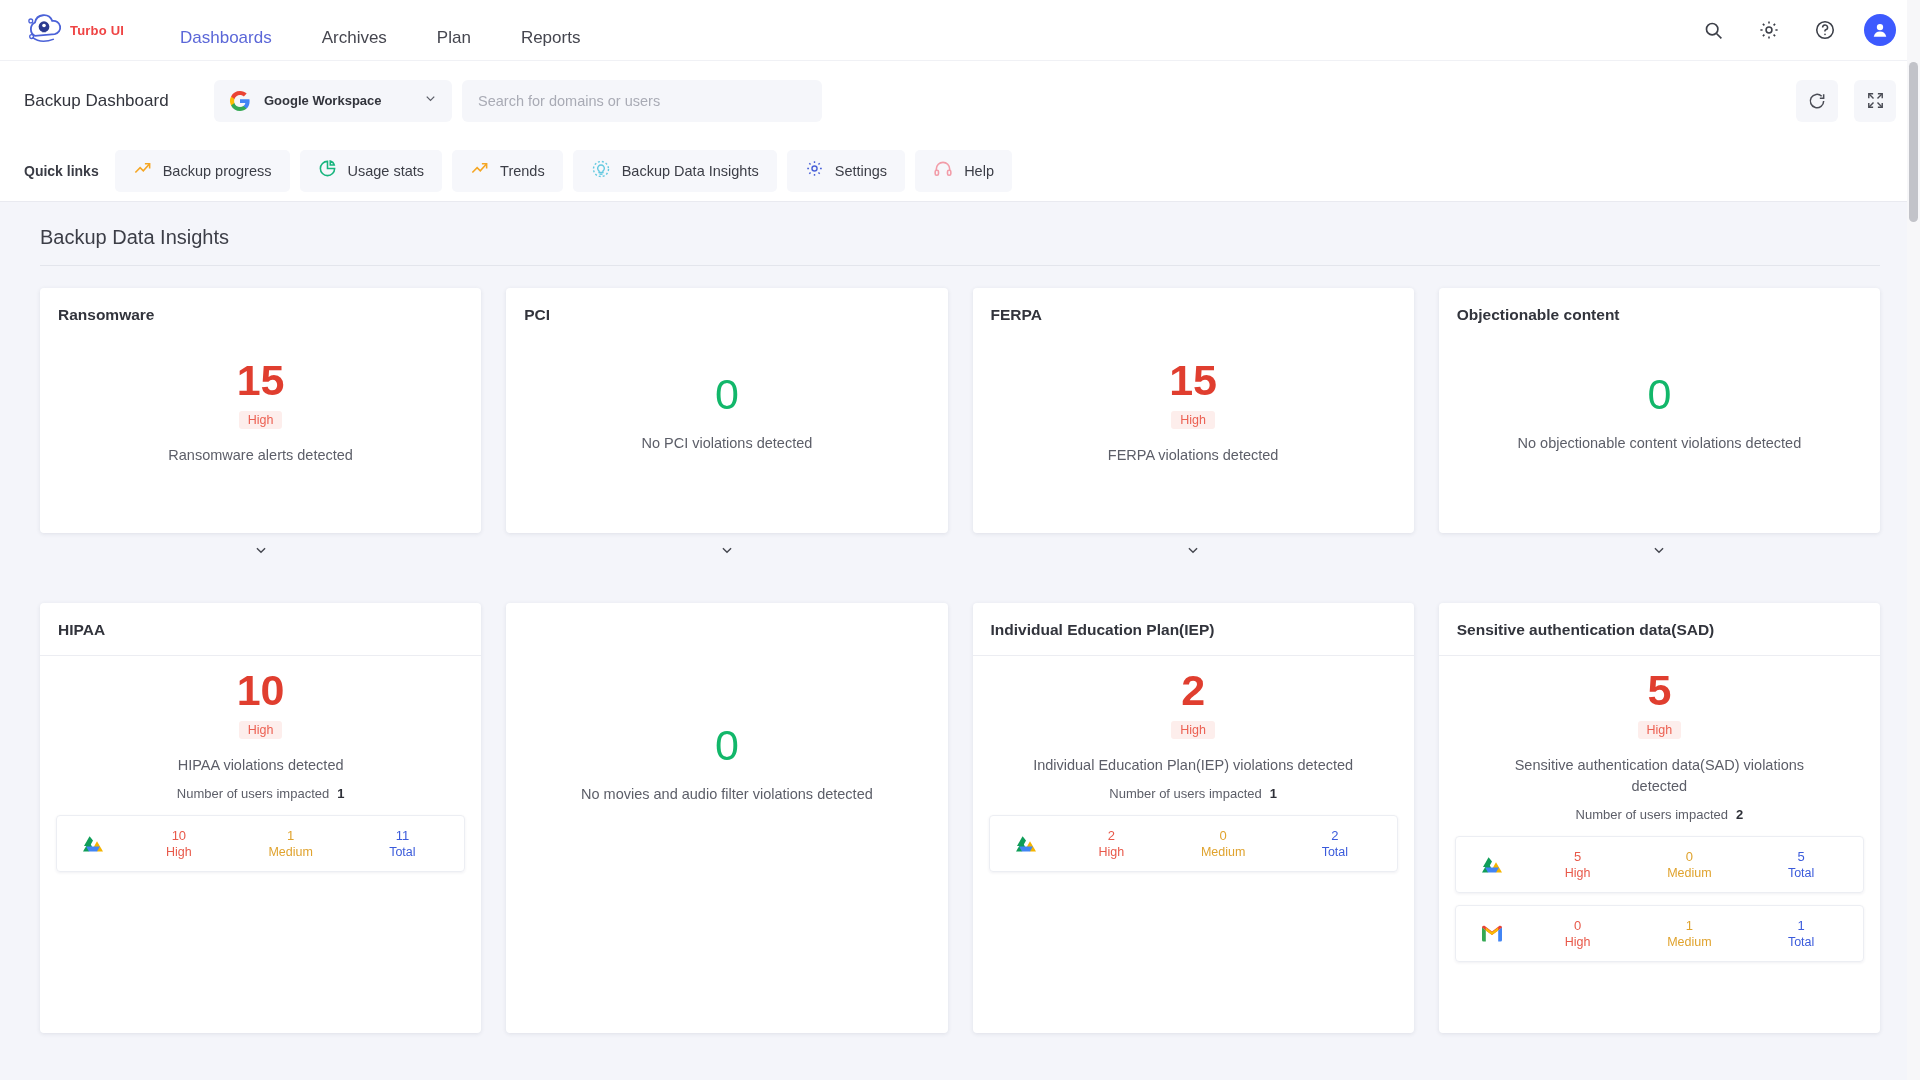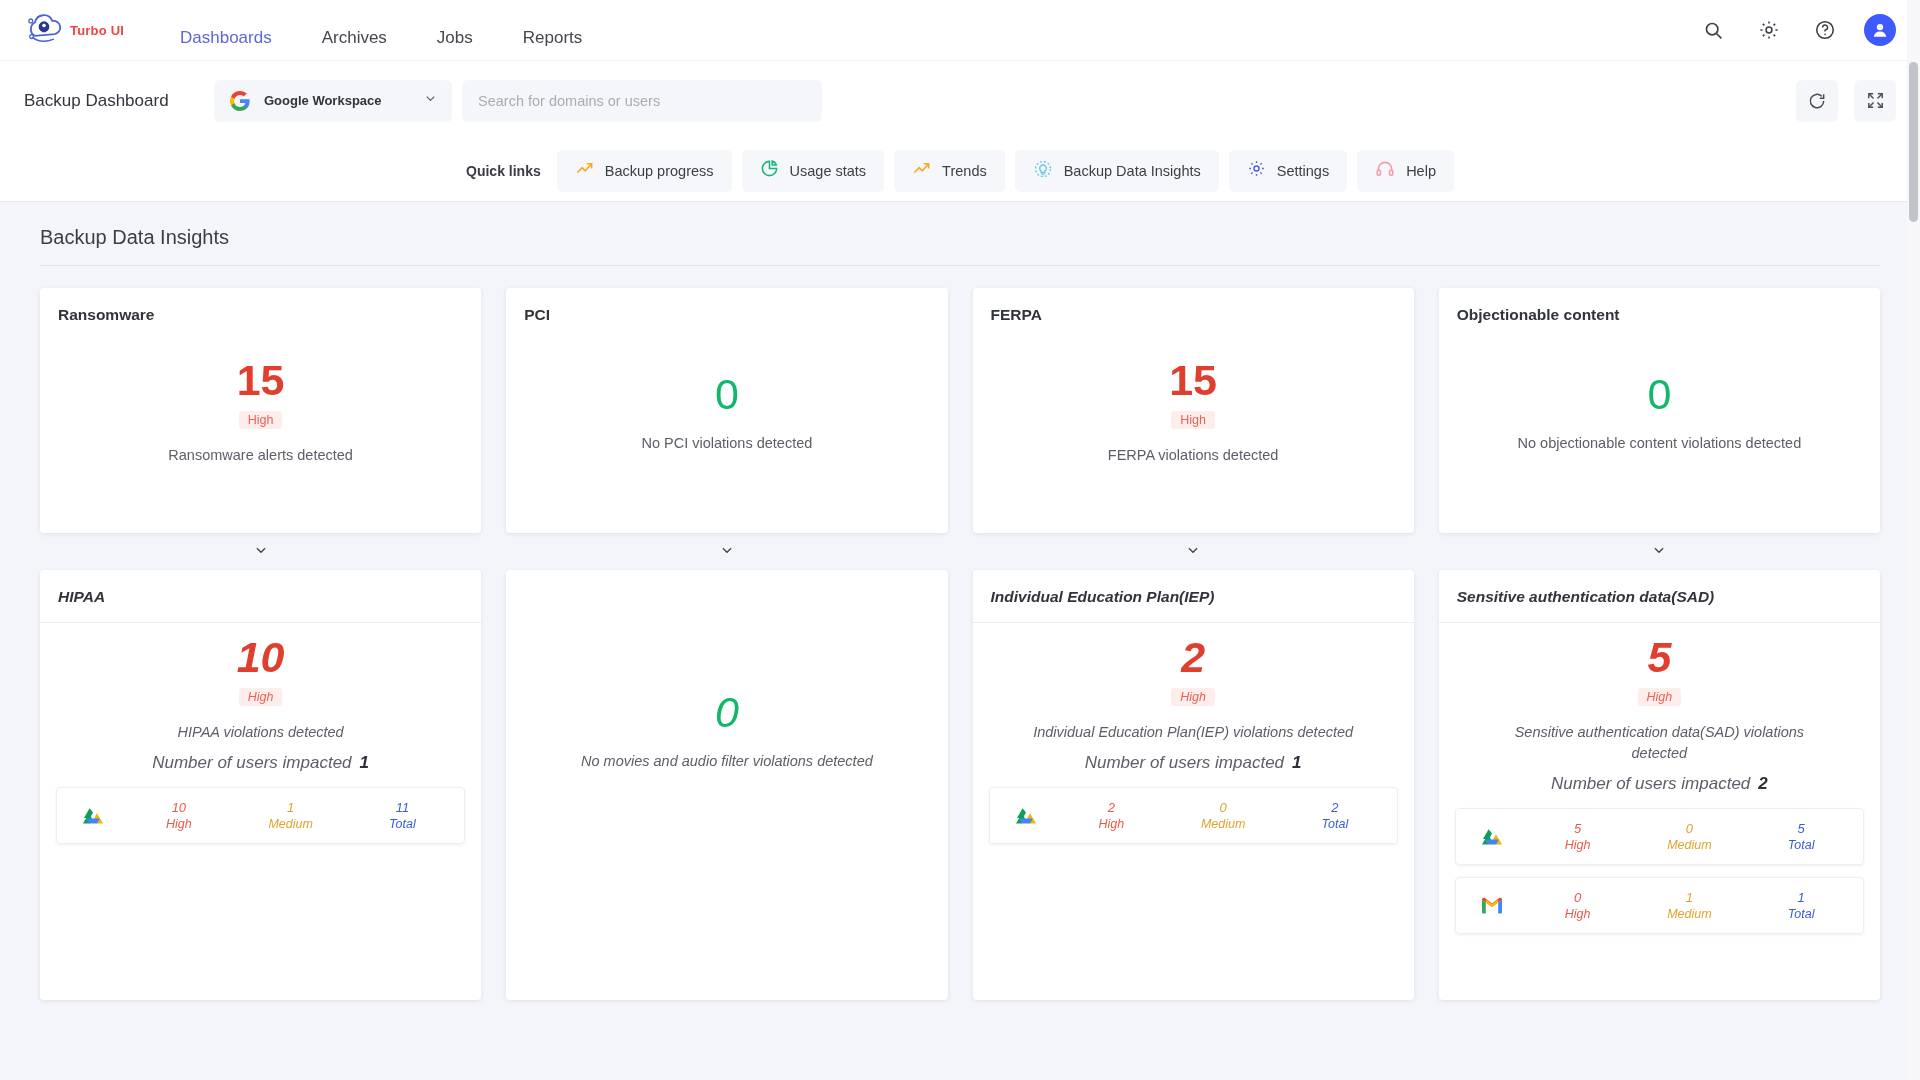--- a/index.html
+++ b/index.html
@@ -72,21 +72,20 @@
     width: 42px; height: 42px; border-radius: 6px; background: #f5f6fa;
     display: flex; align-items: center; justify-content: center;
     cursor: pointer; color: #4a4c55;
   }
 
   
   .quicklinks {
     background: #fff; height: 62px;
     display: flex; align-items: center; padding: 0 24px; gap: 10px;
     border-bottom: 1px solid #e9eaf0;
-    justify-content: center;
   }
   .ql-label { font-size: 14px; color: #3a3c45; font-weight: bold; margin-right: 6px; }
   .ql-chip {
     height: 42px; background: #f6f7fb; border-radius: 5px;
     display: flex; align-items: center; gap: 11px; padding: 0 18px;
     cursor: pointer;
   }
   .ql-chip .ql-text { font-size: 14.5px; color: #3c3e47; white-space: nowrap; }
 
   
@@ -117,21 +116,21 @@
   .big-num.ok { color: #12b76a; font-weight: 400; }
   .sev-badge {
     font-size: 12.5px; color: #ec6052; background: #fdeeec;
     padding: 2px 9px; border-radius: 3px; margin-top: 8px;
   }
   .card-desc {
     font-size: 14.5px; color: #5c5e68; margin-top: 16px;
     text-align: center; line-height: 1.45; max-width: 330px;
   }
   .users-impacted {
-    font-size: 17px; color: #5c5e68; margin-top: 10px;
+    font-size: 13px; color: #5c5e68; margin-top: 10px;
   }
   .users-impacted b { color: #2e3038; margin-left: 8px; }
 
   .breakdowns { width: 100%; margin-top: 14px; display: flex; flex-direction: column; gap: 12px; }
   .bd-row {
     border: 1px solid #eceef3; border-radius: 4px;
     box-shadow: 0 1px 3px rgba(40,45,80,.07);
     display: flex; align-items: center; padding: 12px 6px;
   }
   .bd-icon { width: 60px; display: flex; justify-content: center; }
@@ -142,21 +141,21 @@
   .bd-lbl { font-size: 12.5px; }
   .c-high { color: #e8594a; }
   .c-med  { color: #e0a32e; }
   .c-tot  { color: #3b5bdb; }
 
   .card-chevron {
     position: absolute; left: 0; right: 0; bottom: -24px;
     display: flex; justify-content: center; cursor: pointer; color: #45474f;
   }
 
-  .row2 { margin-top: 37px; font-style: italic; }
+  .row2 { margin-top: 70px; }
   .row2 .card { min-height: 430px; }
   .row1 .card { height: 245px; }
   .row1 .card-body { padding-top: 20px; }
 
   
   .vscroll {
     position: absolute; top: 0; right: 0; width: 13px; height: 1080px;
     background: #f7f7f9; z-index: 30;
   }
   .vscroll .thumb {
@@ -179,21 +178,21 @@
         <circle cx="9" cy="31" r="2.3" fill="none" stroke="#4b62d8" stroke-width="1.6"></circle>
         <circle cx="8" cy="12" r="2.3" fill="none" stroke="#4b62d8" stroke-width="1.6"></circle>
       </svg>
     </span>
     <span class="logo-text">Turbo UI</span>
   </div>
 
   <nav class="mainnav">
     <a class="active">Dashboards</a>
     <a>Archives</a>
-    <a>Jobs</a>
+    <a>Plan</a>
     <a>Reports</a>
   </nav>
 
   <div class="topbar-actions">
     <div class="icon-btn">
       <svg width="21" height="21" viewBox="0 0 24 24" fill="none" stroke="#3c3f48" stroke-width="1.9">
         <circle cx="10.5" cy="10.5" r="6.5"></circle>
           <line x1="15.4" y1="15.4" x2="21" y2="21"></line>
       </svg>
     </div>

